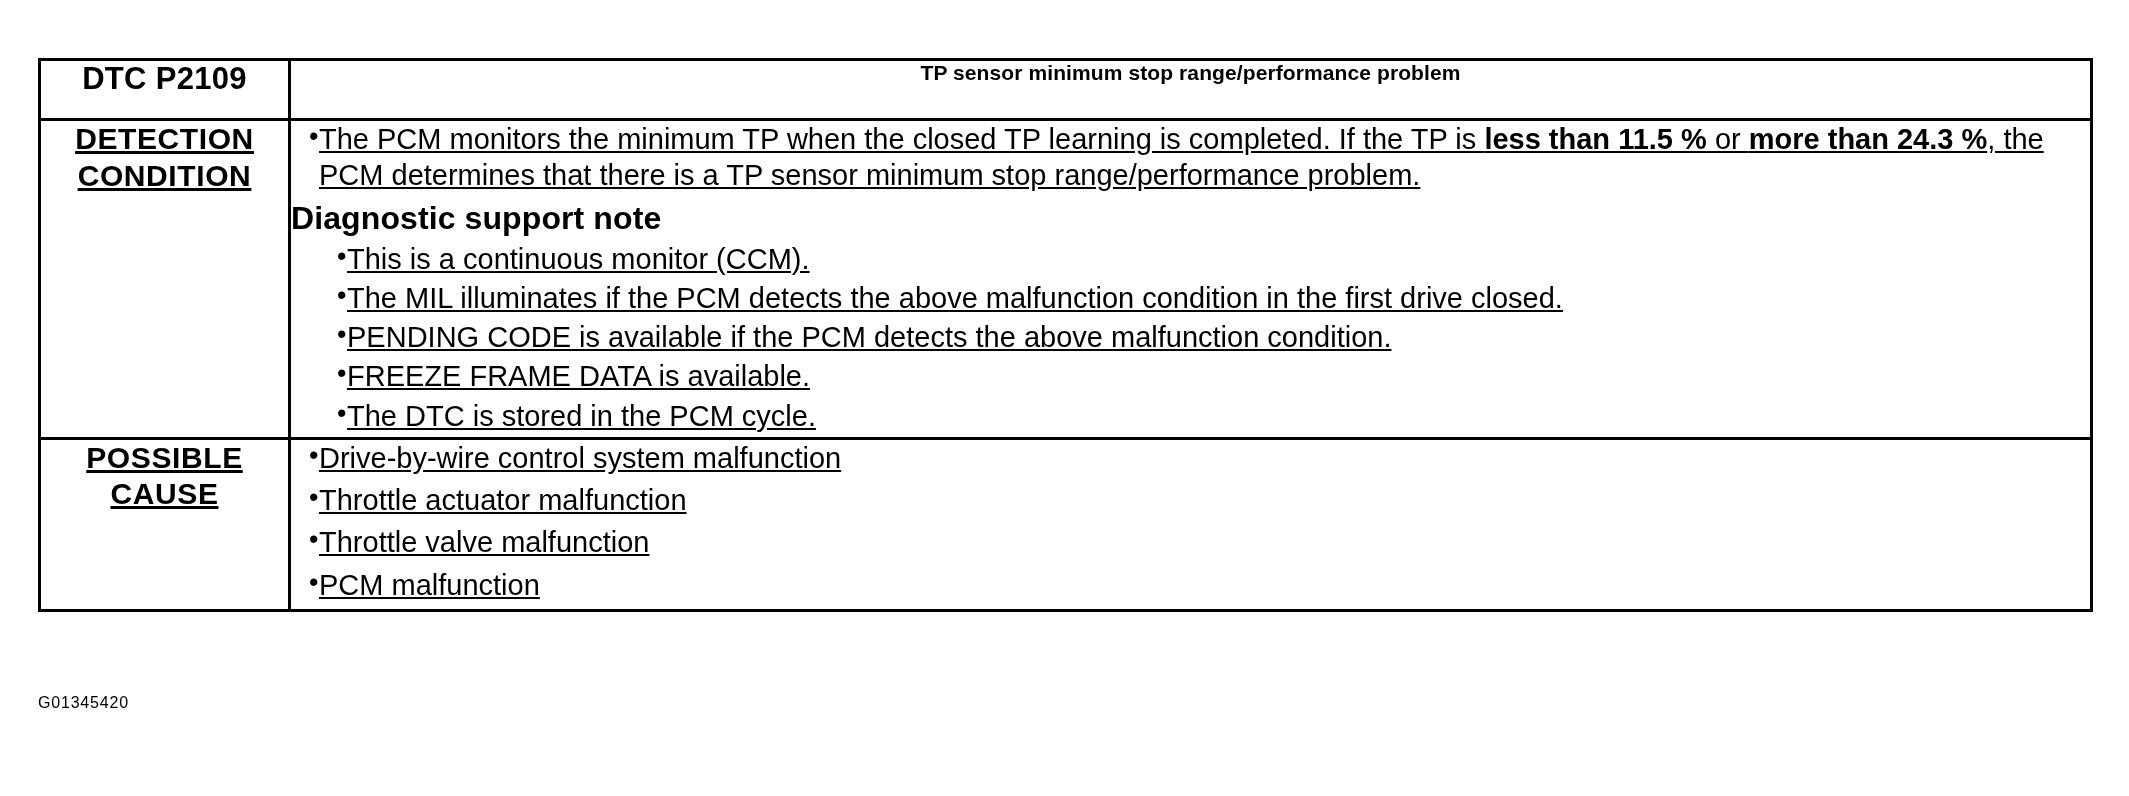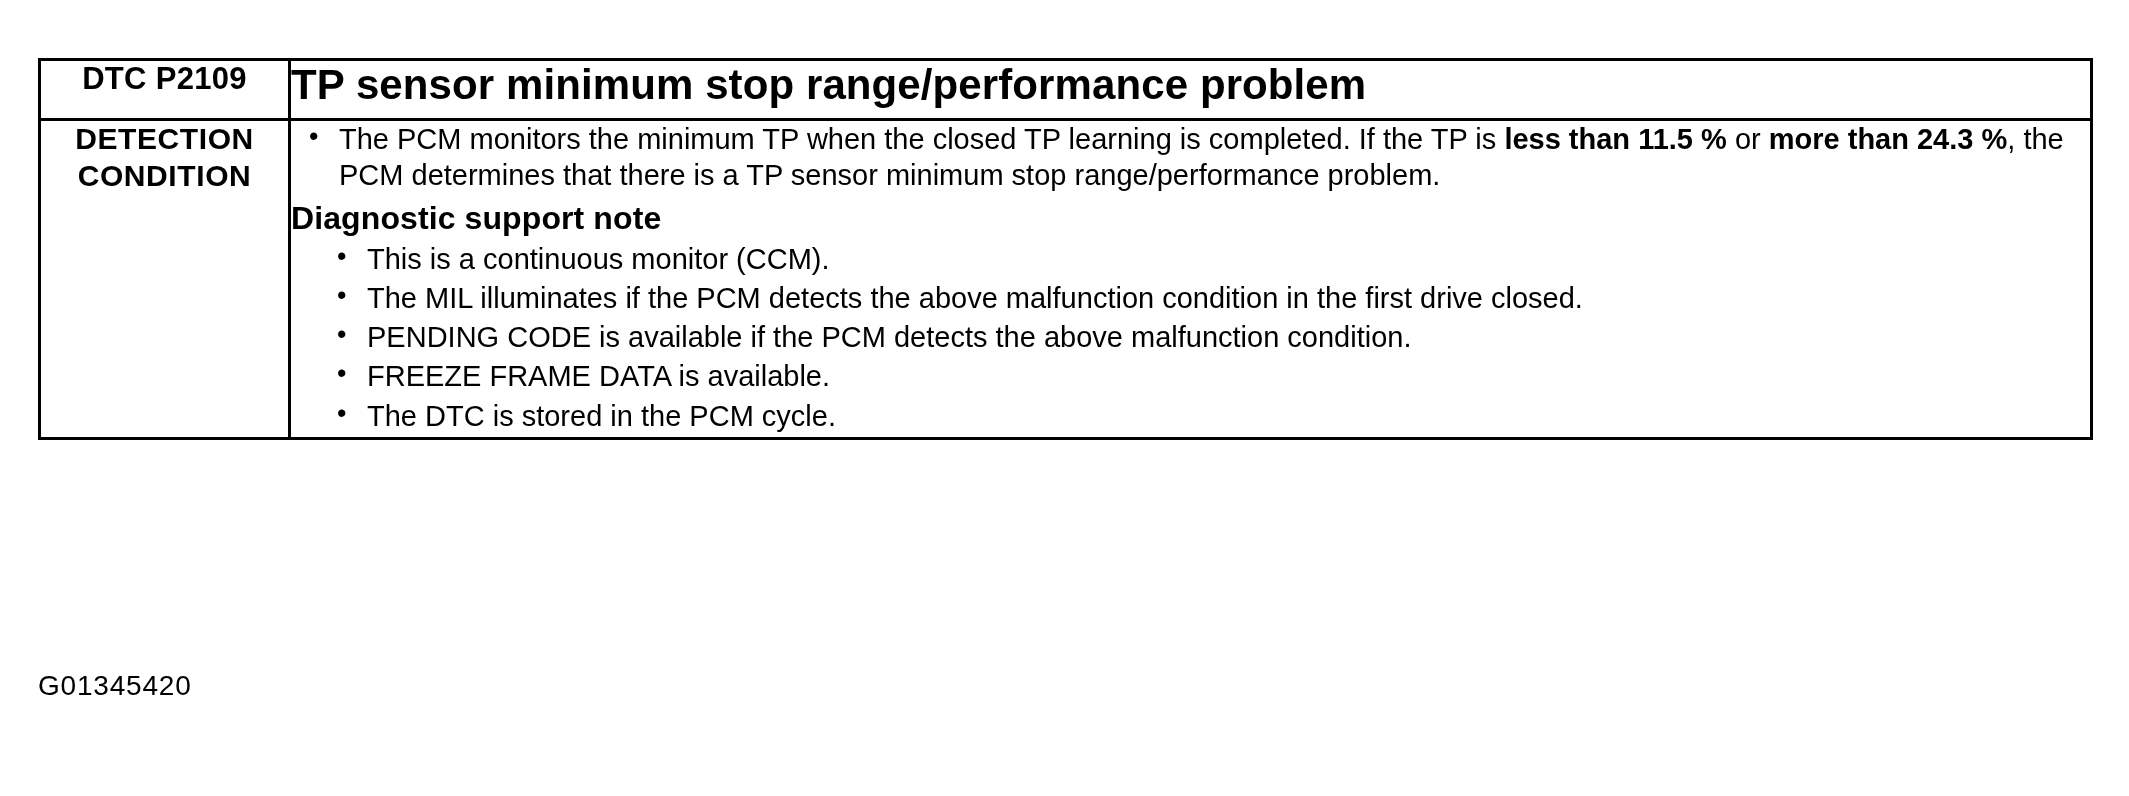--- a/index.html
+++ b/index.html
@@ -48,54 +48,57 @@
     text-align: center;
     vertical-align: middle;
     font-size: 31px;
     font-weight: bold;
     letter-spacing: 0.3px;
     height: 57px;
     padding: 2px 6px 4px 6px;
   }
   .cell-dtc-title {
     vertical-align: middle;
-    font-size: 42px;
+    font-size: 21px;
     font-weight: bold;
     height: 57px;
     padding: 2px 8px 4px 14px;
     letter-spacing: 0.1px;
+    text-align: center;
   }
 
   
   .row-label {
     text-align: center;
     vertical-align: middle;
     font-size: 30px;
     font-weight: bold;
     line-height: 1.22;
     letter-spacing: 0.6px;
     padding: 4px 4px;
+    text-decoration: underline;
   }
 
   
   .cell-body {
     padding: 10px 12px 12px 14px;
   }
 
   .para-list {
     list-style: none;
     margin: 0;
     padding: 0;
   }
   .para-list li {
     position: relative;
-    padding-left: 48px;
+    padding-left: 28px;
     font-size: 29px;
     line-height: 1.25;
     margin: 0 0 1px 0;
+    text-decoration: underline;
   }
   .para-list li::before {
     content: "\2022";
     position: absolute;
     left: 18px;
     top: -2px;
     font-size: 27px;
     line-height: 1.32;
   }
   .para-list li b { font-weight: bold; }
@@ -113,22 +116,22 @@
   }
 
   .cause-list li {
     margin-bottom: 6px;
   }
 
   
   .figure-code {
     position: absolute;
     left: 38px;
-    top: 670px;
-    font-size: 28px;
+    top: 694px;
+    font-size: 16px;
     letter-spacing: 0.8px;
     white-space: nowrap;
   }
 </style>
 </head>
 <body>
 
 <div class="page">
 
   <table class="dtc-table">
@@ -155,18 +158,29 @@
           <ul class="para-list tight-list">
             <li>This is a continuous monitor (CCM).</li>
             <li>The MIL illuminates if the PCM detects the above malfunction condition in the first drive closed.</li>
             <li>PENDING CODE is available if the PCM detects the above malfunction condition.</li>
             <li>FREEZE FRAME DATA is available.</li>
             <li>The DTC is stored in the PCM cycle.</li>
           </ul>
         </td>
       </tr>
 
+      <tr>
+        <td class="row-label">POSSIBLE CAUSE</td>
+        <td class="cell-body">
+          <ul class="para-list cause-list">
+            <li>Drive-by-wire control system malfunction</li>
+            <li>Throttle actuator malfunction</li>
+            <li>Throttle valve malfunction</li>
+            <li>PCM malfunction</li>
+          </ul>
+        </td>
+      </tr>
     </tbody>
   </table>
 
   <div class="figure-code">G01345420</div>
 
 </div>
 
 </body></html>

